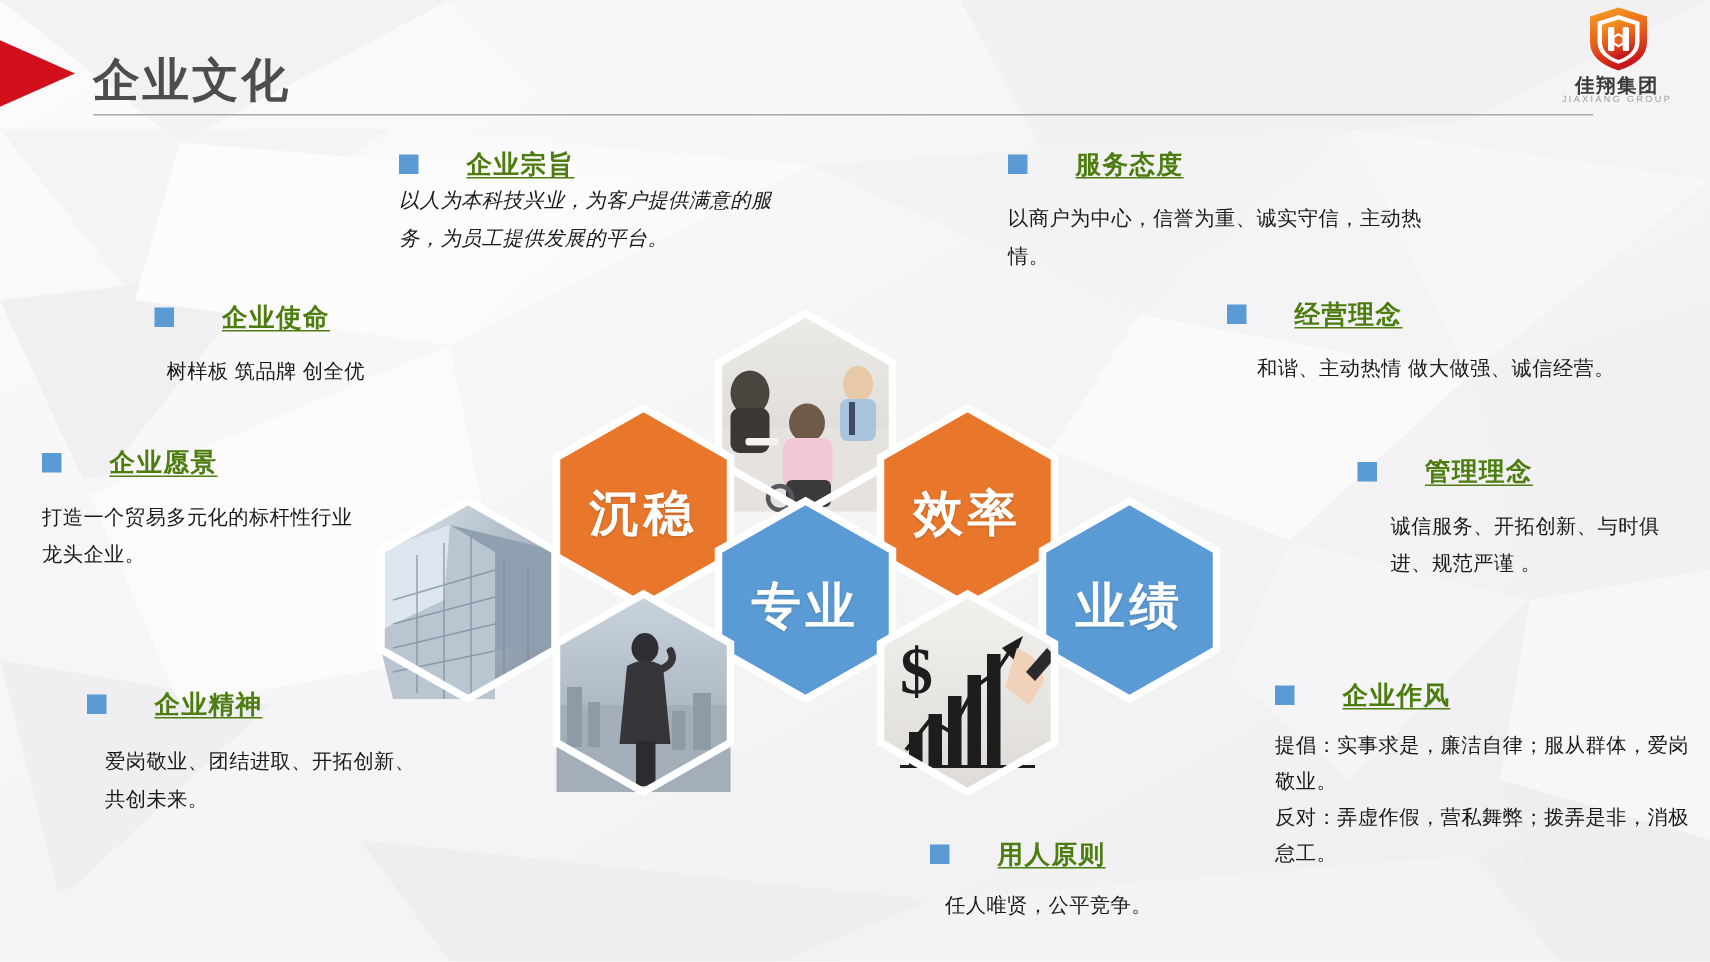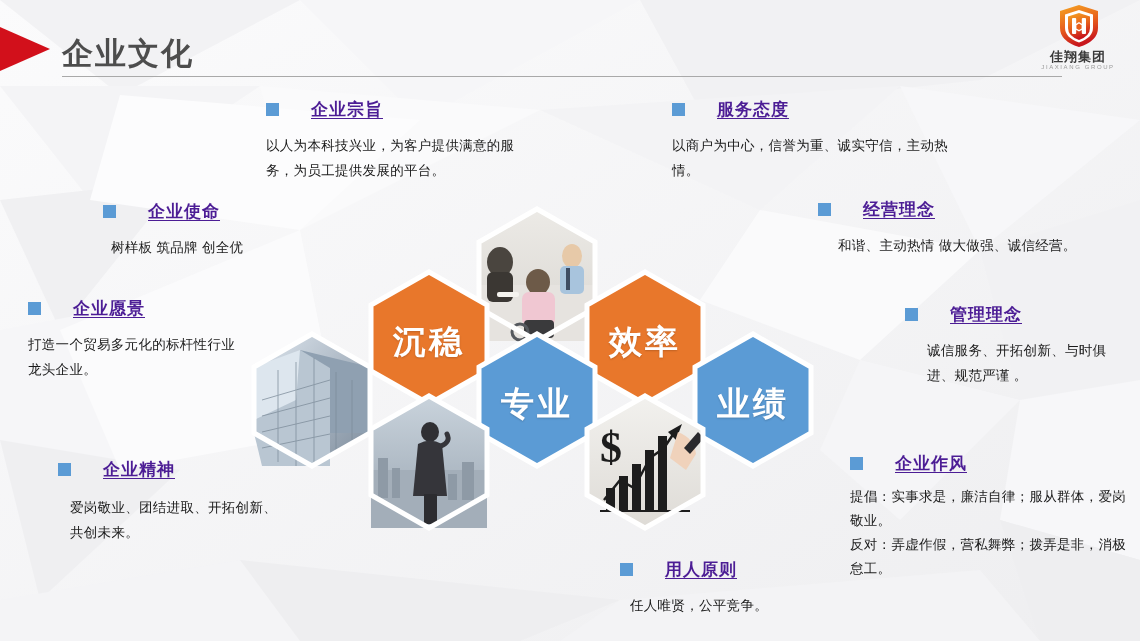--- a/index.html
+++ b/index.html
@@ -45,21 +45,21 @@
     font-size:6px;color:#9a9a9a;letter-spacing:1.6px;
   }
   
   .block{position:absolute;}
   .blk-head{display:flex;align-items:center;white-space:nowrap;}
   .bullet{
     width:13px;height:13px;background:#5b9bd5;display:inline-block;
     flex:0 0 13px;
   }
   .blk-title{
-    font-size:17px;font-weight:bold;color:#4c1d95;
+    font-size:17px;font-weight:bold;color:#4d7c0f;
     text-decoration:underline;text-underline-offset:3px;
     letter-spacing:1px;
   }
   .blk-body{
     font-size:13.5px;color:#1a1a1a;line-height:25px;
     letter-spacing:0.3px;
   }
   
   .hex-layer{position:absolute;left:0;top:0;width:1140px;height:641px;}
   .hex-label{
@@ -260,21 +260,21 @@
   <div class="hex-label" style="left:371px;top:320px;width:116px;">沉稳</div>
   <div class="hex-label" style="left:587px;top:320px;width:116px;">效率</div>
   <div class="hex-label" style="left:479px;top:382px;width:116px;">专业</div>
   <div class="hex-label" style="left:695px;top:382px;width:116px;">业绩</div>
 
   <div class="block" style="left:266px;top:98px;width:256px;">
     <div class="blk-head">
       <span class="bullet"></span>
       <span class="blk-title" style="margin-left:32px;">企业宗旨</span>
     </div>
-    <div class="blk-body" style="margin-top:12px;">以人为本科技兴业，为客户提供满意的服务，为员工提供发展的平台。</div>
+    <div class="blk-body" style="margin-top:0;font-style:italic;">以人为本科技兴业，为客户提供满意的服务，为员工提供发展的平台。</div>
   </div>
 
   <div class="block" style="left:672px;top:98px;width:290px;">
     <div class="blk-head">
       <span class="bullet"></span>
       <span class="blk-title" style="margin-left:32px;">服务态度</span>
     </div>
     <div class="blk-body" style="margin-top:12px;">以商户为中心，信誉为重、诚实守信，主动热情。</div>
   </div>
 
@@ -325,16 +325,16 @@
     </div>
     <div class="blk-body" style="margin-top:10px;white-space:pre-line;line-height:24px;">提倡：实事求是，廉洁自律；服从群体，爱岗敬业。
 反对：弄虚作假，营私舞弊；拨弄是非，消极怠工。</div>
   </div>
 
   <div class="block" style="left:620px;top:558px;width:240px;">
     <div class="blk-head">
       <span class="bullet"></span>
       <span class="blk-title" style="margin-left:32px;">用人原则</span>
     </div>
-    <div class="blk-body" style="margin-top:12px;margin-left:10px;white-space:nowrap;">任人唯贤，公平竞争。</div>
+    <div class="blk-body" style="margin-top:12px;margin-left:10px;white-space:nowrap;font-family:Liberation Mono, monospace;">任人唯贤，公平竞争。</div>
   </div>
 
 </div>
 
 </body></html>

